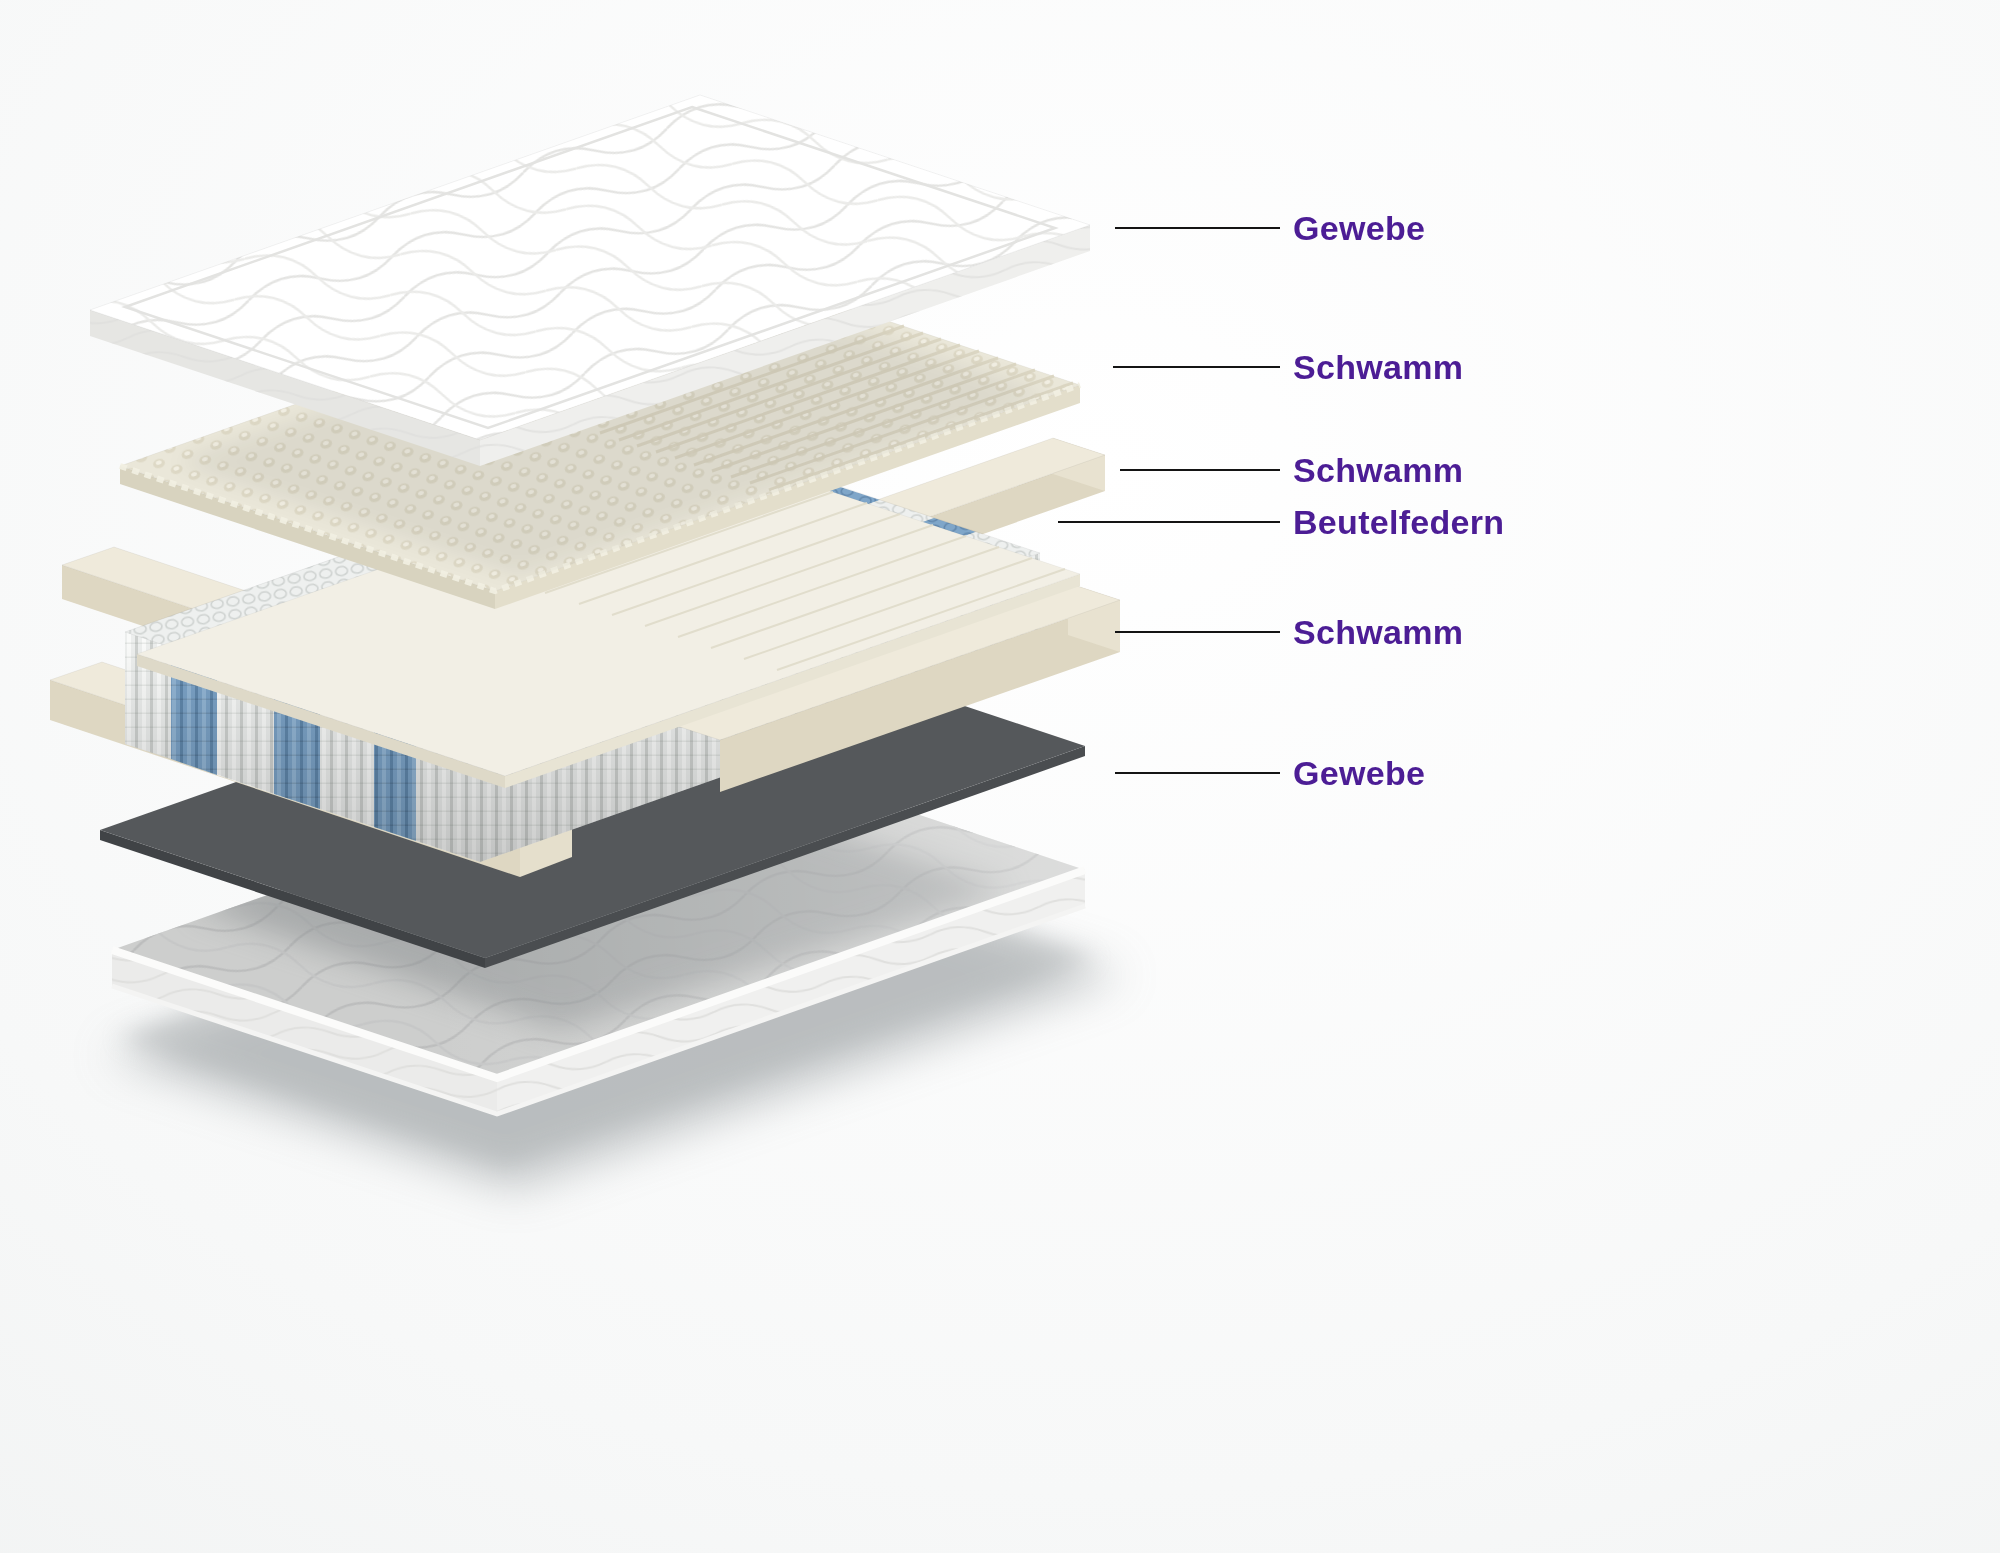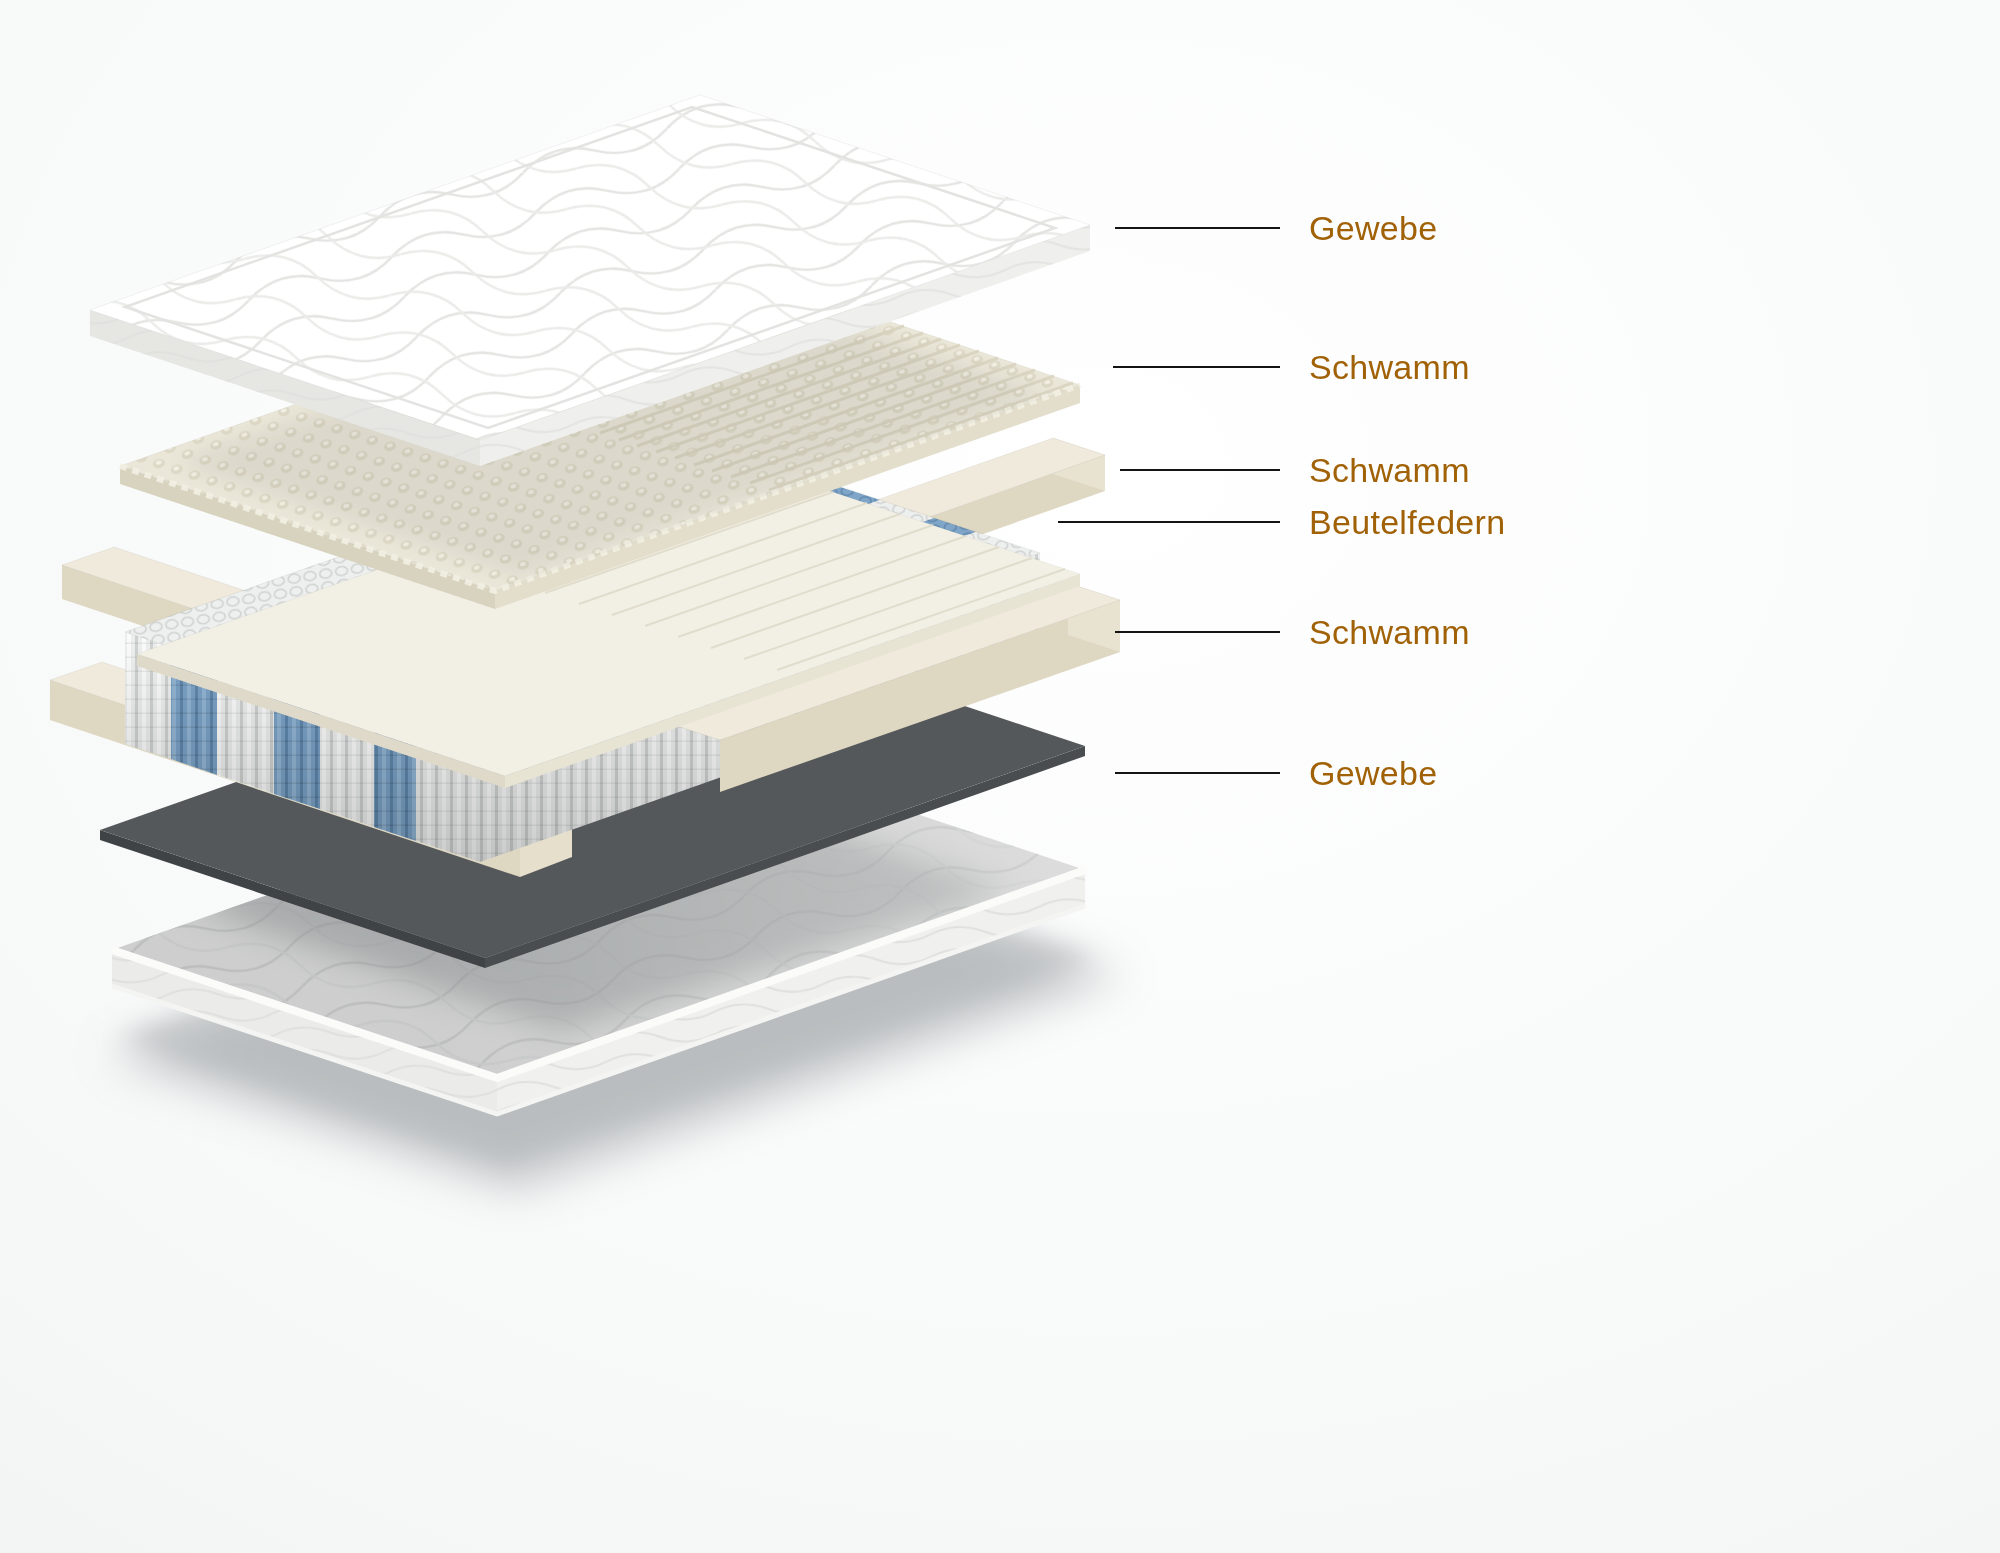--- a/index.html
+++ b/index.html
@@ -5,21 +5,21 @@
   html,body{margin:0;padding:0;}
   body{
     width:2000px;height:1553px;position:relative;overflow:hidden;
     background:radial-gradient(120% 120% at 55% 30%, #ffffff 0%, #f7f8f8 55%, #edefef 100%);
     font-family:"Liberation Sans", sans-serif;
   }
   .stage{position:absolute;inset:0;}
   .callout{position:absolute;display:flex;align-items:center;height:44px;}
   .callout-line{height:2px;background:#141414;}
   .callout-text{
-    margin-left:29px;font-size:34px;font-weight:400;color:#a16207;letter-spacing:.3px;
+    margin-left:13px;font-size:34px;font-weight:700;color:#4c1d95;letter-spacing:.3px;
     white-space:nowrap;
   }
 </style>
 </head>
 <body>
 
 <div class="stage">
 
 <svg width="2000" height="1553" viewBox="0 0 2000 1553" xmlns="http://www.w3.org/2000/svg">
   <defs>

